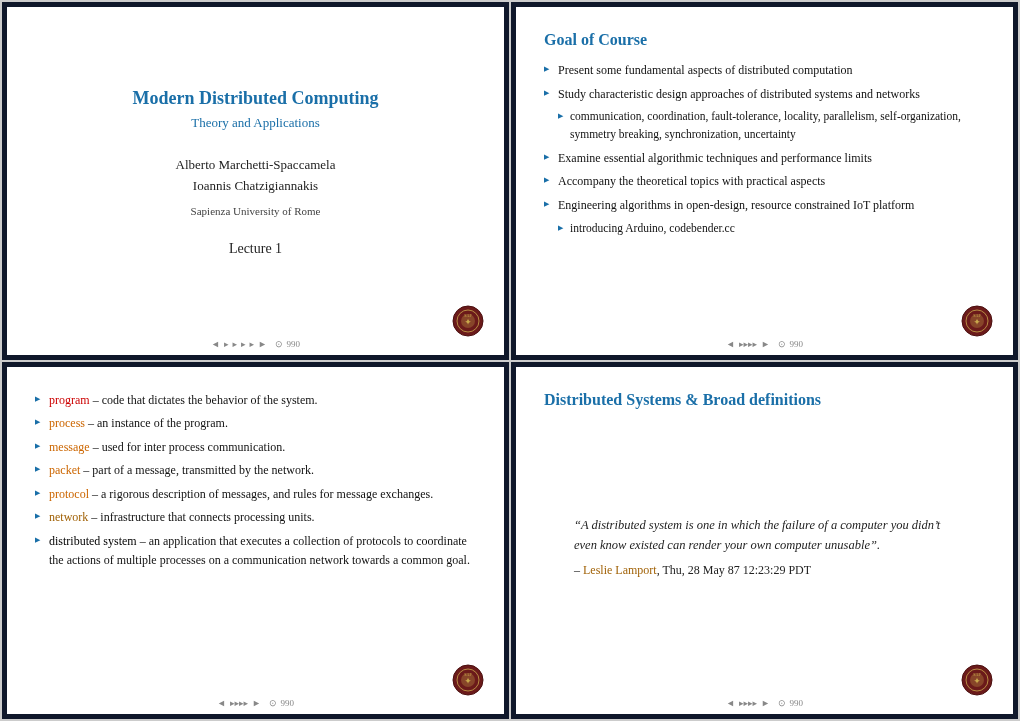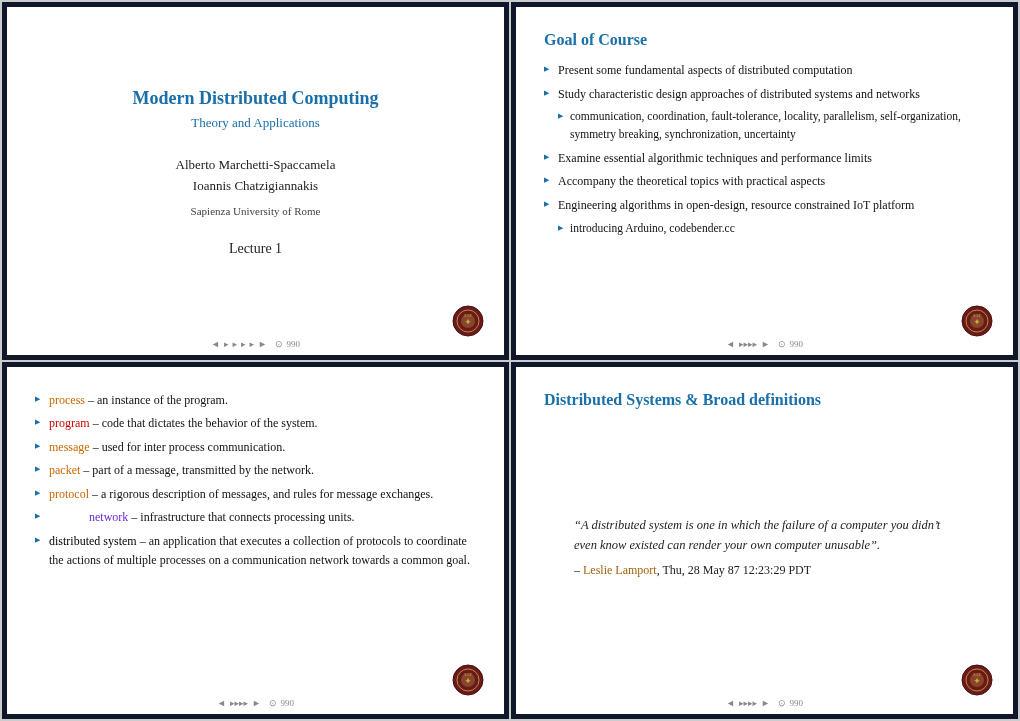--- a/index.html
+++ b/index.html
@@ -113,21 +113,21 @@
     }
     .bullet-list li.sub::before {
       left: 14px;
     }
     
     .kw-program { color: #cc0000; }
     .kw-process { color: #cc6600; }
     .kw-message { color: #cc6600; }
     .kw-packet { color: #cc6600; }
     .kw-protocol { color: #cc6600; }
-    .kw-network { color: #6d28d9; margin-left: 40px; }
+    .kw-network { color: #a16207; }
     .kw-distributed { color: #000000; }
     .kw-lamport { color: #a16207; }
 
     
     .quote-block {
       margin: auto 20px;
       font-style: italic;
       font-size: 12.5px;
       color: #222;
       line-height: 1.6;
@@ -198,22 +198,22 @@
     <span>◄</span>
     <span>▸▸▸▸</span>
     <span>►</span>
     <span style="margin-left:4px">⊙</span>
     <span>990</span>
   </div>
 </div>
 
 <div class="slide">
   <ul class="bullet-list">
+    <li><span class="kw-program">program</span><span> – code that dictates the behavior of the system.</span></li>
     <li><span class="kw-process">process</span><span> – an instance of the program.</span></li>
-    <li><span class="kw-program">program</span><span> – code that dictates the behavior of the system.</span></li>
     <li><span class="kw-message">message</span><span> – used for inter process communication.</span></li>
     <li><span class="kw-packet">packet</span><span> – part of a message, transmitted by the network.</span></li>
     <li><span class="kw-protocol">protocol</span><span> – a rigorous description of messages, and rules for message exchanges.</span></li>
     <li><span class="kw-network">network</span><span> – infrastructure that connects processing units.</span></li>
     <li><span class="kw-distributed">distributed system</span><span> – an application that executes a collection of protocols to coordinate the actions of multiple processes on a communication network towards a common goal.</span></li>
   </ul>
   <svg class="seal" viewBox="0 0 32 32">
     <circle cx="16" cy="16" r="15" fill="#6b1a1a" stroke="#4a0f0f" stroke-width="1"></circle>
     <circle cx="16" cy="16" r="11" fill="none" stroke="#c9a84c" stroke-width="0.8"></circle>
     <circle cx="16" cy="16" r="7" fill="#c9a84c" opacity="0.3"></circle>

